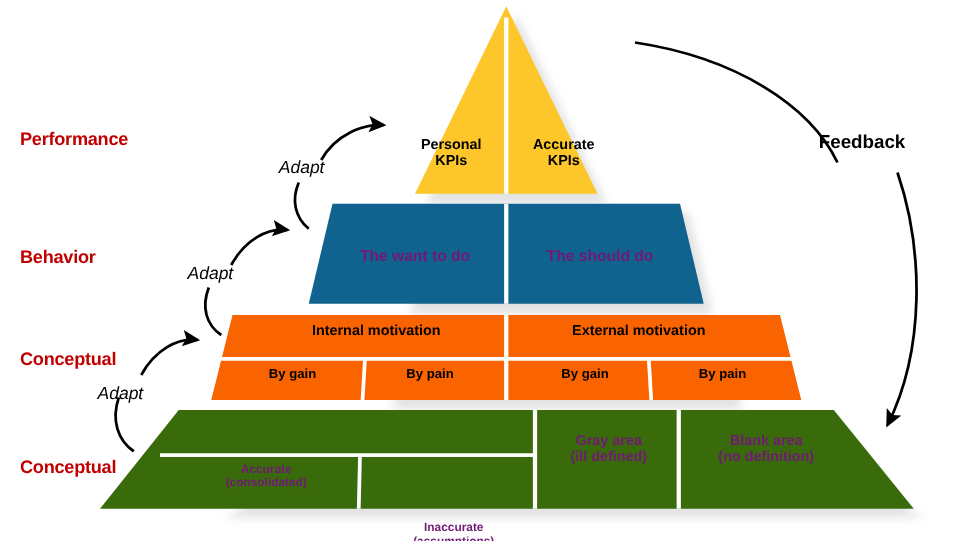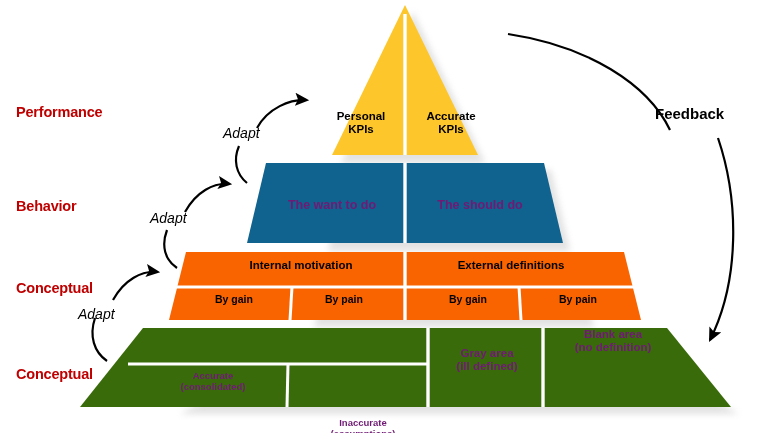--- a/index.html
+++ b/index.html
@@ -85,21 +85,21 @@
 
   #txt-gain-1 { left: 186px; top: 293px; width: 96px; font-size: 10.5px; }
   #txt-pain-1 { left: 296px; top: 293px; width: 96px; font-size: 10.5px; }
   #txt-gain-2 { left: 420px; top: 293px; width: 96px; font-size: 10.5px; }
   #txt-pain-2 { left: 530px; top: 293px; width: 96px; font-size: 10.5px; }
 
   #txt-clear-definitions { left: 180px; top: 337px; width: 248px; font-size: 12.5px; }
   #txt-accurate     { left: 148px; top: 371px; width: 130px; font-size: 9.5px; }
   #txt-inaccurate   { left: 298px; top: 371px; width: 130px; font-size: 9.5px; margin-top: 47px; }
   #txt-gray-area    { left: 432px; top: 347px; width: 110px; font-size: 11.5px; }
-  #txt-blank-area   { left: 548px; top: 328px; width: 130px; font-size: 11.5px; }
+  #txt-blank-area   { left: 548px; top: 347px; width: 130px; font-size: 11.5px; }
 </style>
 </head>
 <body>
 
 <div id="stage">
 
   <svg id="svg-layer" viewBox="0 0 780 433">
     <defs>
       <filter id="soft-shadow" x="-30%" y="-30%" width="180%" height="180%">
         <feGaussianBlur in="SourceGraphic" stdDeviation="3.2"></feGaussianBlur>
@@ -181,21 +181,21 @@
 
   <div class="cell-text t-black" id="txt-personal-kpis">Personal
 KPIs</div>
   <div class="cell-text t-black" id="txt-external-kpis">Accurate
 KPIs</div>
 
   <div class="cell-text t-white" id="txt-want-to-do">The want to do</div>
   <div class="cell-text t-white" id="txt-should-do">The should do</div>
 
   <div class="cell-text t-black" id="txt-internal-mot">Internal motivation</div>
-  <div class="cell-text t-black" id="txt-external-mot">External definitions</div>
+  <div class="cell-text t-black" id="txt-external-mot">External motivation</div>
   <div class="cell-text t-black" id="txt-gain-1">By gain</div>
   <div class="cell-text t-black" id="txt-pain-1">By pain</div>
   <div class="cell-text t-black" id="txt-gain-2">By gain</div>
   <div class="cell-text t-black" id="txt-pain-2">By pain</div>
 
   <div class="cell-text t-white" id="txt-accurate">Accurate
 (consolidated)</div>
   <div class="cell-text t-white" id="txt-inaccurate">Inaccurate
 (assumptions)</div>
   <div class="cell-text t-white" id="txt-gray-area">Gray area

